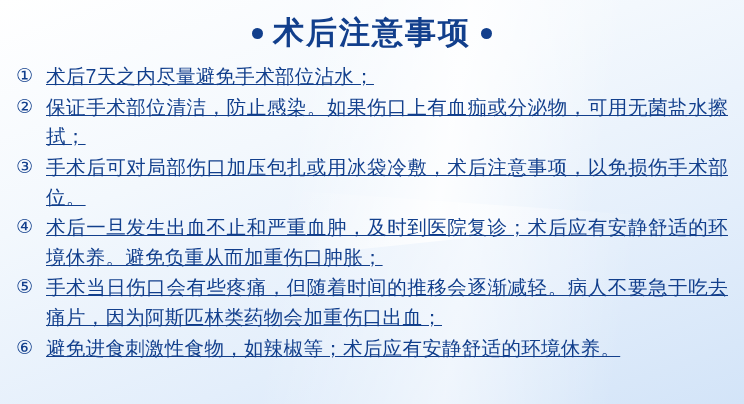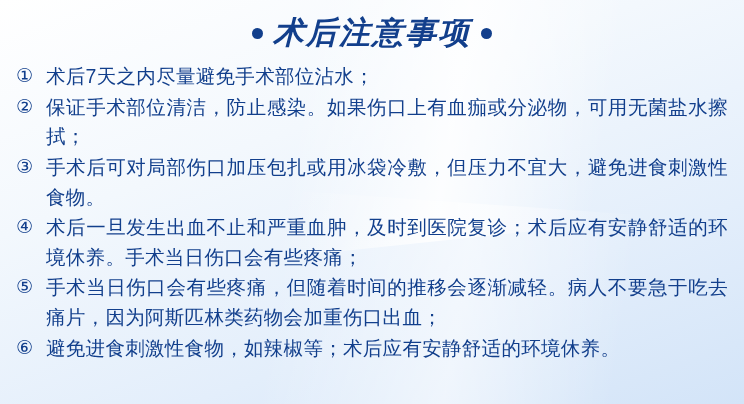--- a/index.html
+++ b/index.html
@@ -63,21 +63,20 @@
     display: inline-block;
     flex: 0 0 auto;
   }
   .title-text {
     font-size: 31px;
     font-weight: bold;
     color: #123f8c;
     letter-spacing: 2px;
     line-height: 1.1;
     white-space: nowrap;
-    font-style: italic;
   }
   .list {
     margin: 0;
     padding: 0;
     list-style: none;
   }
   .item {
     display: flex;
     align-items: flex-start;
     color: #123f8c;
@@ -91,20 +90,21 @@
     text-align: left;
     font-size: 19px;
     line-height: 1.52;
     color: #123f8c;
   }
   .item-text {
     flex: 1 1 auto;
     letter-spacing: 0.3px;
     text-align: justify;
     text-justify: inter-ideograph;
+    text-decoration: underline;
   }
 </style>
 </head>
 <body>
 
 <div class="poster">
   <div class="content">
 
     <div class="title-row">
       <span class="title-dot"></span>
@@ -116,25 +116,25 @@
       <li class="item">
         <span class="marker">①</span>
         <span class="item-text">术后7天之内尽量避免手术部位沾水；</span>
       </li>
       <li class="item">
         <span class="marker">②</span>
         <span class="item-text">保证手术部位清洁，防止感染。如果伤口上有血痂或分泌物，可用无菌盐水擦拭；</span>
       </li>
       <li class="item">
         <span class="marker">③</span>
-        <span class="item-text">手术后可对局部伤口加压包扎或用冰袋冷敷，但压力不宜大，避免进食刺激性食物。</span>
+        <span class="item-text">手术后可对局部伤口加压包扎或用冰袋冷敷，术后注意事项，以免损伤手术部位。</span>
       </li>
       <li class="item">
         <span class="marker">④</span>
-        <span class="item-text">术后一旦发生出血不止和严重血肿，及时到医院复诊；术后应有安静舒适的环境休养。手术当日伤口会有些疼痛；</span>
+        <span class="item-text">术后一旦发生出血不止和严重血肿，及时到医院复诊；术后应有安静舒适的环境休养。避免负重从而加重伤口肿胀；</span>
       </li>
       <li class="item">
         <span class="marker">⑤</span>
         <span class="item-text">手术当日伤口会有些疼痛，但随着时间的推移会逐渐减轻。病人不要急于吃去痛片，因为阿斯匹林类药物会加重伤口出血；</span>
       </li>
       <li class="item">
         <span class="marker">⑥</span>
         <span class="item-text">避免进食刺激性食物，如辣椒等；术后应有安静舒适的环境休养。</span>
       </li>
     </ul>

